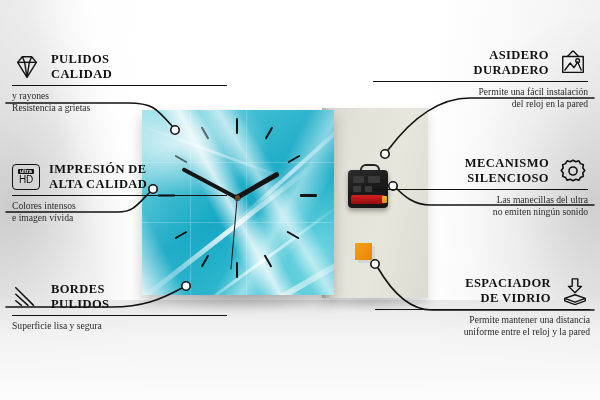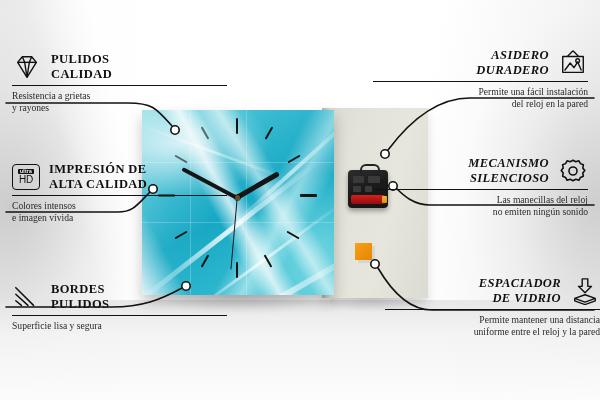--- a/index.html
+++ b/index.html
@@ -84,21 +84,21 @@
   .hub{position:absolute;width:5px;height:5px;border-radius:50%;background:#6b4a1e;
     box-shadow:0 0 0 1px rgba(0,0,0,.5);}
 
   
   .connectors{position:absolute;inset:0;pointer-events:none;}
 
   
   .callout{position:absolute;width:215px;}
   .callout.right{text-align:right;}
   .co-head{display:flex;align-items:center;gap:9px;}
-  .callout.right .co-head{justify-content:flex-end;font-style:italic;}
+  .callout.right .co-head{justify-content:flex-end;}
   .co-title{font-family:"Liberation Serif", serif;font-weight:700;font-size:12.5px;
     line-height:14.5px;letter-spacing:.4px;color:#111;}
   .co-rule{height:1px;background:#111;margin:4px 0 4px 0;}
   .co-desc{font-family:"Liberation Serif", serif;font-size:9.6px;line-height:11.6px;color:#2a2a2a;}
   .ico{width:30px;height:28px;flex:0 0 30px;display:block;}
 
   
   .hdbox{width:26px;height:24px;border:1.6px solid #111;border-radius:4px;
     display:flex;flex-direction:column;align-items:center;justify-content:center;flex:0 0 26px;}
   .hdbox .u{font-family:"Liberation Sans", sans-serif;font-size:5px;font-weight:700;
@@ -195,22 +195,22 @@
             <path d="M11 4 L13.5 10 L16 26"></path>
             <path d="M21 4 L18.5 10 L16 26"></path>
         </g>
       </svg>
       <div>
         <div class="co-title">PULIDOS</div>
         <div class="co-title">CALIDAD</div>
       </div>
     </div>
     <div class="co-rule"></div>
+    <div class="co-desc">y rayones</div>
     <div class="co-desc">Resistencia a grietas</div>
-    <div class="co-desc">y rayones</div>
   </div>
 
   <div class="callout" style="left:12px;top:162px;">
     <div class="co-head">
       <div class="hdbox">
         <span class="u">ultra</span>
         <span class="h">HD</span>
       </div>
       <div>
         <div class="co-title">IMPRESIÓN DE</div>
@@ -267,25 +267,25 @@
         <div class="co-title">SILENCIOSO</div>
       </div>
       <svg class="ico" viewBox="0 0 32 30">
         <g fill="none" stroke="#111" stroke-width="1.7" stroke-linejoin="round">
           <path d="M16 3.5 l3 1.6 3.3-1 1.7 3 3.1 1.3 -.6 3.4 2.1 2.7 -2.1 2.7 .6 3.4 -3.1 1.3 -1.7 3 -3.3-1 -3 1.6 -3-1.6 -3.3 1 -1.7-3 -3.1-1.3 .6-3.4 -2.1-2.7 2.1-2.7 -.6-3.4 3.1-1.3 1.7-3 3.3 1 Z"></path>
           <circle cx="16" cy="15" r="4.3"></circle>
         </g>
       </svg>
     </div>
     <div class="co-rule"></div>
-    <div class="co-desc">Las manecillas del reloj</div>
+    <div class="co-desc">Las manecillas del ultra</div>
     <div class="co-desc">no emiten ningún sonido</div>
   </div>
 
-  <div class="callout right" style="left:385px;top:276px;">
+  <div class="callout right" style="left:375px;top:276px;">
     <div class="co-head">
       <div>
         <div class="co-title">ESPACIADOR</div>
         <div class="co-title">DE VIDRIO</div>
       </div>
       <svg class="ico" viewBox="0 0 32 30">
         <g fill="none" stroke="#111" stroke-width="1.5" stroke-linejoin="round">
           <path d="M13 2 h6 v8 h4 l-7 7 -7 -7 h4 Z"></path>
           <path d="M16 19 L5 23 L16 27 L27 23 Z"></path>
           <path d="M5 23 v2.5 L16 29.5 L27 25.5 V23"></path>

